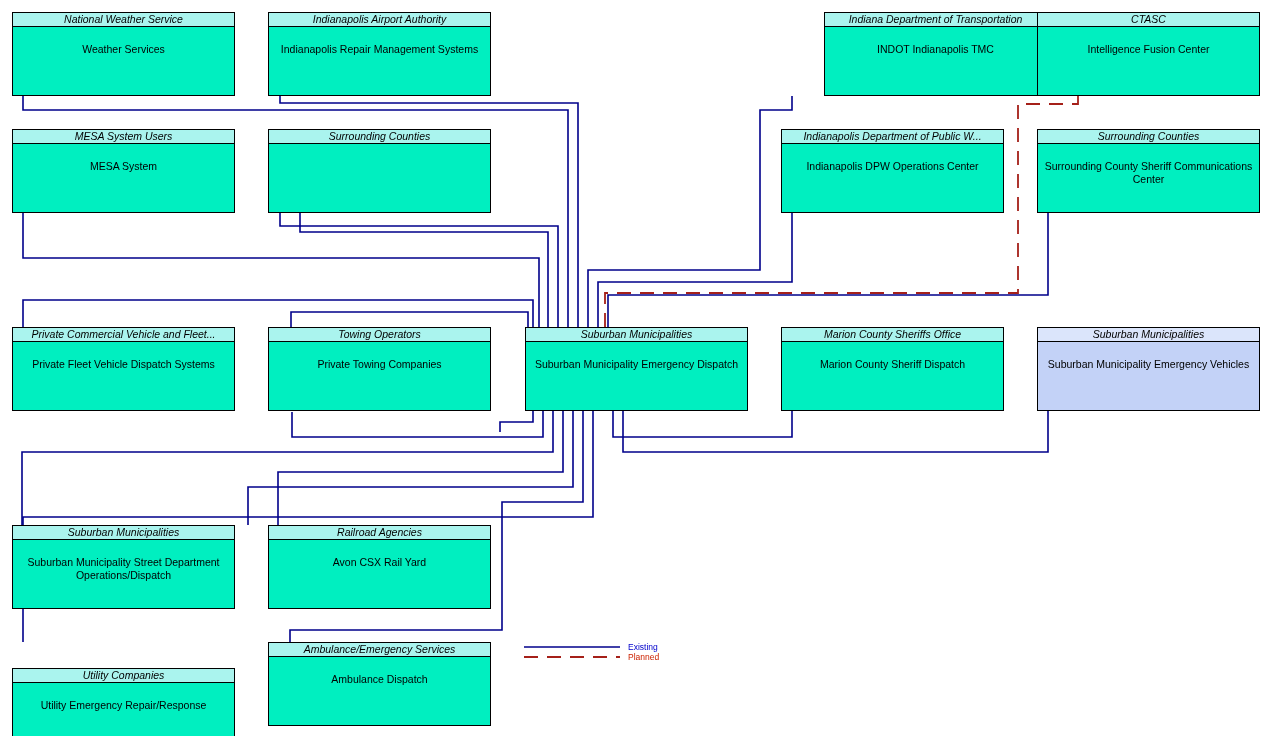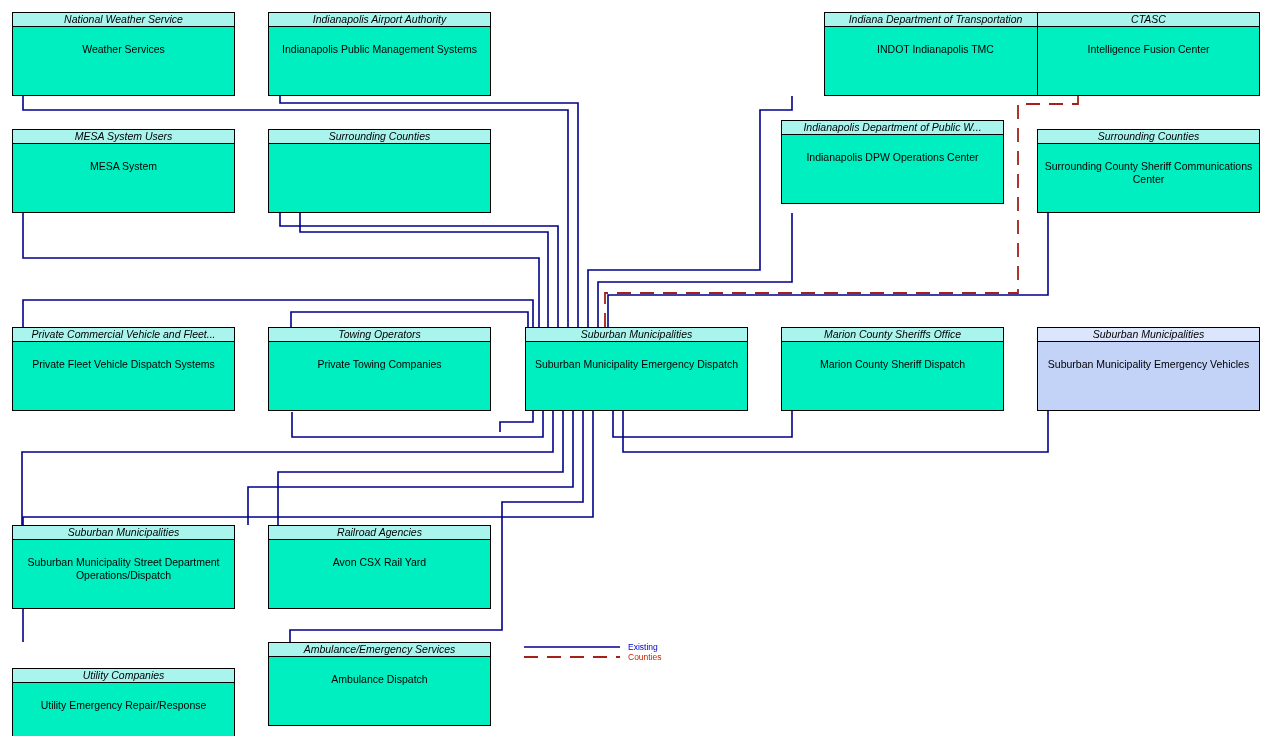--- a/index.html
+++ b/index.html
@@ -108,38 +108,38 @@
       </g>
   </svg>
 
   <div id="nodes-layer">
       <div class="node" style="left: 12px; top: 12px; width: 223px; height: 84px;">
         <div class="hdr">National Weather Service</div>
         <div class="body">Weather Services</div>
       </div>
       <div class="node" style="left: 268px; top: 12px; width: 223px; height: 84px;">
         <div class="hdr">Indianapolis Airport Authority</div>
-        <div class="body">Indianapolis Public Management Systems</div>
+        <div class="body">Indianapolis Repair Management Systems</div>
       </div>
       <div class="node" style="left: 781px; top: 12px; width: 223px; height: 84px; margin-left: 43px;">
         <div class="hdr">Indiana Department of Transportation</div>
         <div class="body">INDOT Indianapolis TMC</div>
       </div>
       <div class="node" style="left: 1037px; top: 12px; width: 223px; height: 84px;">
         <div class="hdr">CTASC</div>
         <div class="body">Intelligence Fusion Center</div>
       </div>
       <div class="node" style="left: 12px; top: 129px; width: 223px; height: 84px;">
         <div class="hdr">MESA System Users</div>
         <div class="body">MESA System</div>
       </div>
       <div class="node" style="left: 268px; top: 129px; width: 223px; height: 84px;">
         <div class="hdr">Surrounding Counties</div>
       </div>
-      <div class="node" style="left: 781px; top: 120px; width: 223px; height: 84px;">
+      <div class="node" style="left: 781px; top: 129px; width: 223px; height: 84px;">
         <div class="hdr">Indianapolis Department of Public W...</div>
         <div class="body">Indianapolis DPW Operations Center</div>
       </div>
       <div class="node" style="left: 1037px; top: 129px; width: 223px; height: 84px;">
         <div class="hdr">Surrounding Counties</div>
         <div class="body">Surrounding County Sheriff Communications Center</div>
       </div>
       <div class="node" style="left: 12px; top: 327px; width: 223px; height: 84px;">
         <div class="hdr">Private Commercial Vehicle and Fleet...</div>
         <div class="body">Private Fleet Vehicle Dispatch Systems</div>
@@ -177,16 +177,16 @@
         <div class="body">Ambulance Dispatch</div>
       </div>
     </div>
 
   <div class="legend">
     <svg width="100" height="26">
       <line x1="0" y1="7" x2="96" y2="7" stroke="#00008b" stroke-width="1.6"></line>
       <line x1="0" y1="17" x2="96" y2="17" stroke="#a52019" stroke-width="1.8" stroke-dasharray="14 9"></line>
     </svg>
     <span class="lbl existing">Existing</span>
-    <span class="lbl planned">Counties</span>
+    <span class="lbl planned">Planned</span>
   </div>
 
 </div>
 
 </body></html>

